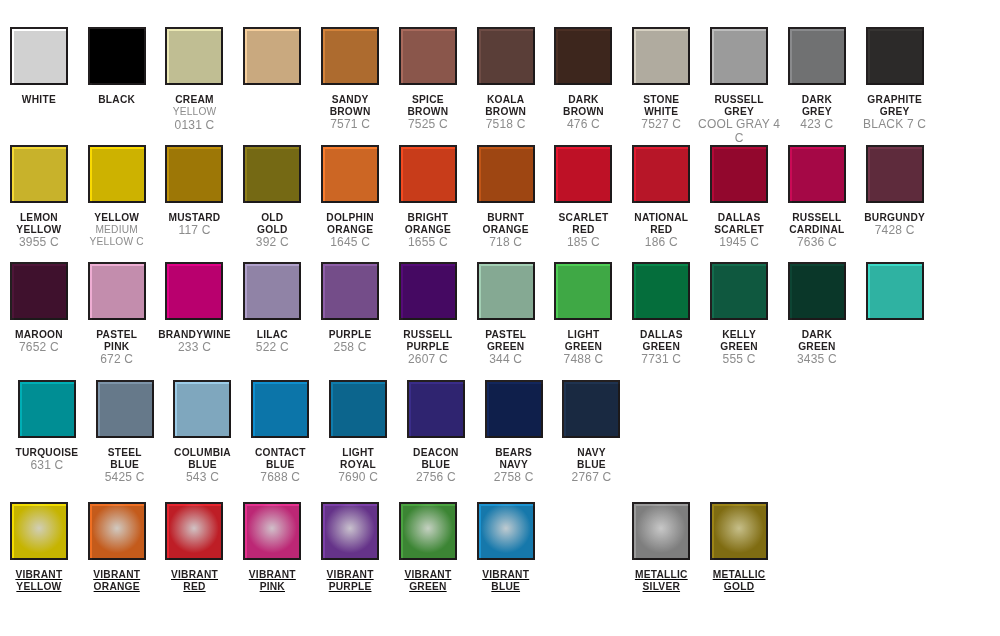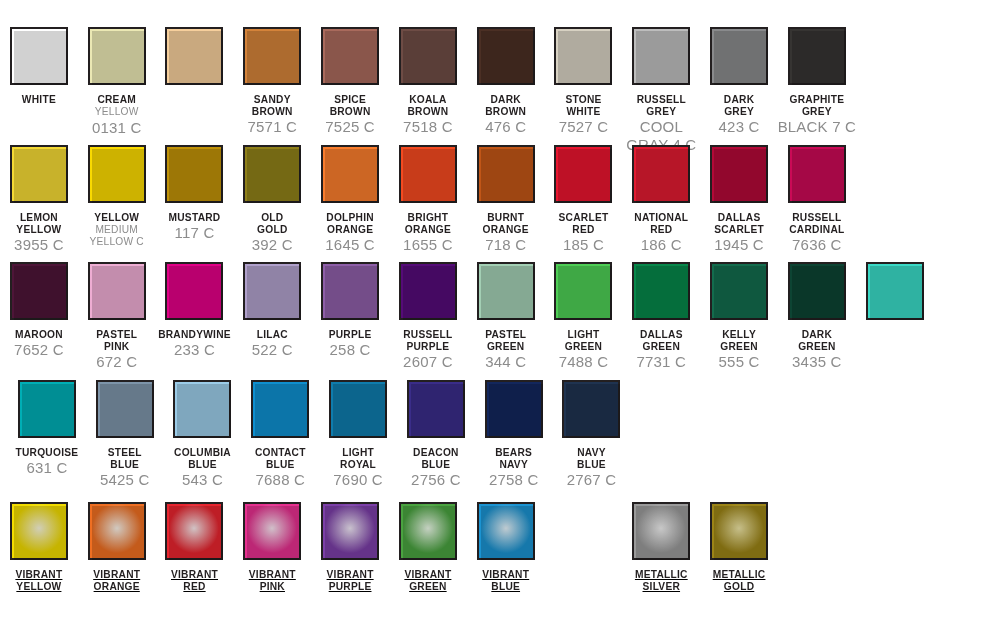--- a/index.html
+++ b/index.html
@@ -73,21 +73,21 @@
   .sub {
     font-size: 10.2px;
     font-weight: normal;
     color: #8c8c8c;
     letter-spacing: 0.2px;
     text-transform: uppercase;
     white-space: pre-line;
     margin-top: 0.5px;
   }
   .code {
-    font-size: 15px;
+    font-size: 12px;
     font-weight: normal;
     color: #8c8c8c;
     letter-spacing: 0.2px;
     margin-top: 0.5px;
   }
   .empty .chip-wrap,
   .empty .labels { visibility: hidden; }
 </style>
 </head>
 <body>
@@ -97,20 +97,28 @@
       <div class="cell">
         <div class="chip-wrap">
           <div class="chip shadowed" style="background: rgb(255, 255, 255);"></div>
         </div>
         <div class="labels">
           <div class="name">WHITE</div>
         </div>
       </div>
       <div class="cell">
         <div class="chip-wrap">
+          <div class="chip shadowed" style="background: rgb(0, 0, 0);"></div>
+        </div>
+        <div class="labels">
+          <div class="name">BLACK</div>
+        </div>
+      </div>
+      <div class="cell">
+        <div class="chip-wrap">
           <div class="chip shadowed" style="background: rgb(235, 232, 180);"></div>
         </div>
         <div class="labels">
           <div class="name">CREAM</div>
           <div class="sub">YELLOW</div>
           <div class="code">0131 C</div>
         </div>
       </div>
       <div class="cell">
         <div class="chip-wrap">
@@ -299,20 +307,29 @@
         </div>
       </div>
       <div class="cell">
         <div class="chip-wrap">
           <div class="chip shadowed" style="background: rgb(202, 10, 86);"></div>
         </div>
         <div class="labels">
           <div class="name">RUSSELL
 CARDINAL</div>
           <div class="code">7636 C</div>
+        </div>
+      </div>
+      <div class="cell">
+        <div class="chip-wrap">
+          <div class="chip shadowed" style="background: rgb(115, 53, 74);"></div>
+        </div>
+        <div class="labels">
+          <div class="name">BURGUNDY</div>
+          <div class="code">7428 C</div>
         </div>
       </div>
     </div>
     <div class="swatch-row" style="top: 262px;">
       <div class="cell">
         <div class="chip-wrap">
           <div class="chip shadowed" style="background: rgb(78, 21, 56);"></div>
         </div>
         <div class="labels">
           <div class="name">MAROON</div>

